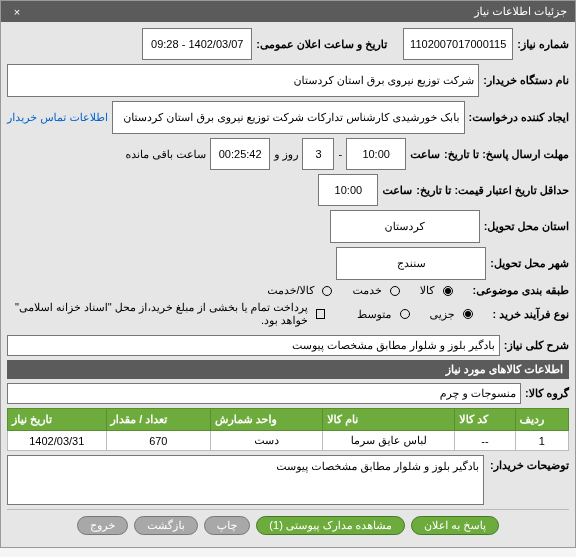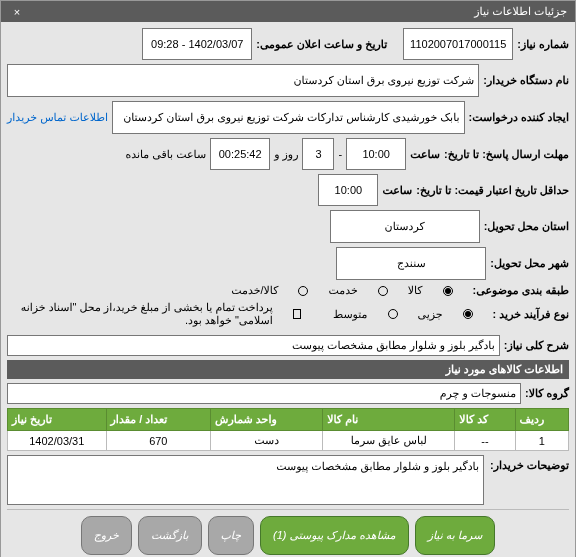--- a/index.html
+++ b/index.html
@@ -55,21 +55,21 @@
   font-size: 11px;
   text-align: center;
   min-height: 18px;
   display: inline-flex;
   align-items: center;
   justify-content: center;
 }
 .field.wide { flex: 1; justify-content: flex-start; text-align: right; }
 .contact-link { color: #0066cc; cursor: pointer; font-size:11px; }
 .radio-row { display:flex; gap:20px; align-items:center; }
-.radio-item { display:flex; gap:20px; align-items:center; }
+.radio-item { display:flex; gap:8px; align-items:center; }
 .radio { width:10px; height:10px; border:1px solid #000; border-radius:50%; display:inline-flex; align-items:center; justify-content:center; }
 .radio.filled::after { content:""; width:6px; height:6px; border-radius:50%; background:#000; }
 .checkbox { width:10px; height:10px; border:1px solid #000; display:inline-block; }
 .textbox {
   width: 100%;
   background: #fff;
   border: 1px solid #777;
   padding: 3px 4px;
   text-align: right;
   min-height: 20px;
@@ -116,24 +116,23 @@
   gap:6px;
   padding:6px;
   border-top:1px solid #bbb;
   margin-top:4px;
 }
 .btn {
   background:#6eab3d;
   color:#fff;
   border:1px solid #46782b;
   border-radius:10px;
-  padding:12px 12px;
+  padding:2px 12px;
   cursor:pointer;
   font-size:11px;
-  font-style:italic;
 }
 .btn.gray {
   background:#a8a8a8;
   border-color:#777;
 }
 .w60{width:60px;} .w90{width:90px;} .w110{width:110px;} .w32{width:32px;}
 .notes-row{display:flex;gap:6px;align-items:flex-start;margin-top:4px;}
 .notes-row .label{padding-top:4px;}
 </style>
 </head>
@@ -260,21 +259,21 @@
         </tr>
       </tbody>
     </table>
 
     <div class="notes-row">
       <span class="label">توضیحات خریدار:</span>
       <div class="notes-box" style="flex:1;">بادگیر بلوز و شلوار مطابق مشخصات پیوست</div>
     </div>
 
     <div class="footer">
-      <button class="btn">سرما به نیاز</button>
+      <button class="btn">پاسخ به اعلان</button>
       <button class="btn">مشاهده مدارک پیوستی (1)</button>
       <button class="btn gray">چاپ</button>
       <button class="btn gray">بازگشت</button>
       <button class="btn gray">خروج</button>
     </div>
 
   </div>
 </div>
 
 </body></html>

